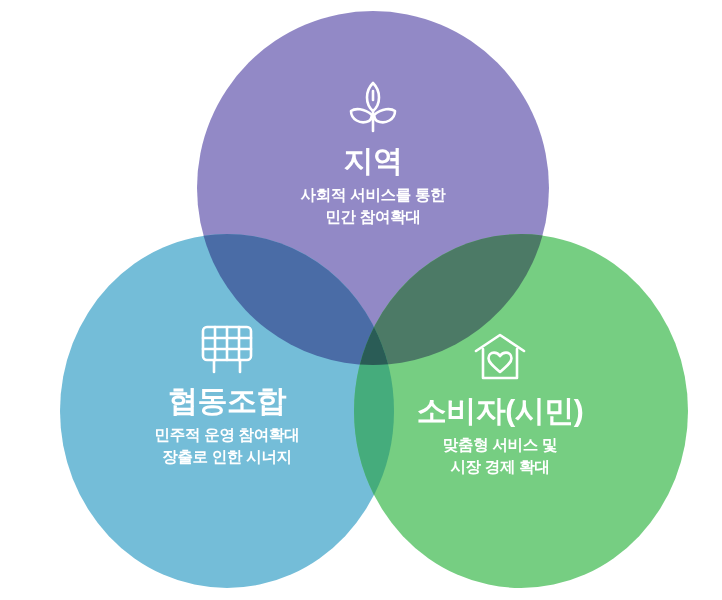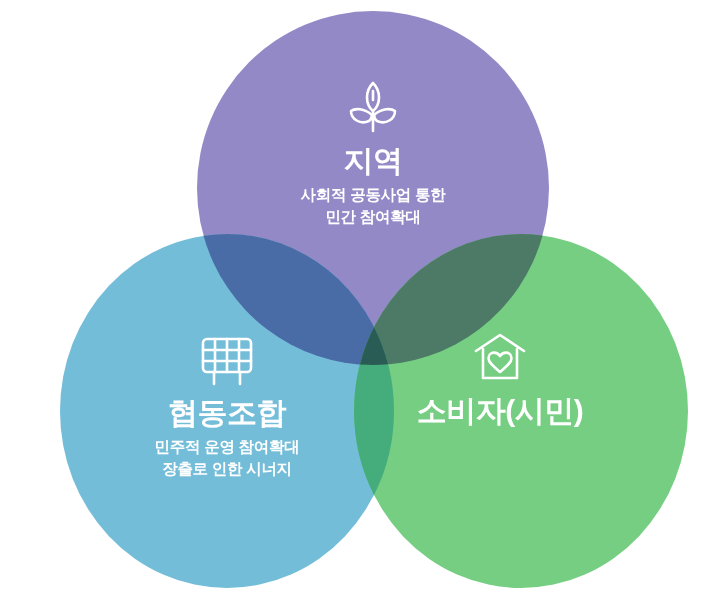--- a/index.html
+++ b/index.html
@@ -61,21 +61,21 @@
     font-weight: bold;
     line-height: 1.42;
     color: #ffffff;
     letter-spacing: -0.3px;
     white-space: pre-line;
     margin: 0;
   }
 
   
   #lobe-top    { left: 211px; top: 78px;  }
-  #lobe-left   { left: 65px;  top: 336px; }
+  #lobe-left   { left: 65px;  top: 324px; }
   #lobe-right  { left: 338px; top: 332px; }
 </style>
 </head>
 <body style="background: rgb(255, 255, 255);">
 
 <div id="venn-stage" style="width: 722px; height: 600px; background: rgb(255, 255, 255); margin-left: 12px;">
 
   <svg id="venn-svg" viewBox="0 0 722 600" xmlns="http://www.w3.org/2000/svg">
     <defs>
 
@@ -129,21 +129,21 @@
         <line x1="26" y1="13" x2="26" y2="22"></line>
 
         <path d="M25 37 C17 30 8 30 4 33 C4 41 13 47 22 43 C23.5 42 24.7 40 25 37 Z"></path>
 
         <path d="M27 37 C35 30 44 30 48 33 C48 41 39 47 30 43 C28.5 42 27.3 40 27 37 Z"></path>
 
         <line x1="26" y1="33" x2="26" y2="53"></line>
       </svg>
     </span>
     <span class="lobe-title">지역</span>
-    <span class="lobe-sub">사회적 공동사업 통한
+    <span class="lobe-sub">사회적 서비스를 통한
 민간 참여확대</span>
   </div>
 
   <div class="lobe-content" id="lobe-left">
     <span class="icon-wrap">
       <svg width="58" height="50" viewBox="0 0 58 50" fill="none" stroke="#ffffff" stroke-width="2.6" stroke-linecap="round" stroke-linejoin="round">
         <rect x="5" y="3" width="48" height="33" rx="4" ry="4"></rect>
         <line x1="17" y1="3" x2="17" y2="36"></line>
         <line x1="29" y1="3" x2="29" y2="36"></line>
         <line x1="41" y1="3" x2="41" y2="36"></line>
@@ -165,15 +165,17 @@
         <path d="M3 19 L27 3 L51 19"></path>
 
         <path d="M10 17 L10 46 L44 46 L44 17"></path>
 
         <path d="M27 40 C20 34 15.5 30.5 15.5 26.2 C15.5 22.9 18 20.6 21 20.6
                  C23 20.6 25.6 21.8 27 24.1 C28.4 21.8 31 20.6 33 20.6
                  C36 20.6 38.5 22.9 38.5 26.2 C38.5 30.5 34 34 27 40 Z"></path>
       </svg>
     </span>
     <span class="lobe-title">소비자(시민)</span>
+    <span class="lobe-sub">맞춤형 서비스 및
+시장 경제 확대</span>
   </div>
 
 </div>
 
 </body></html>

